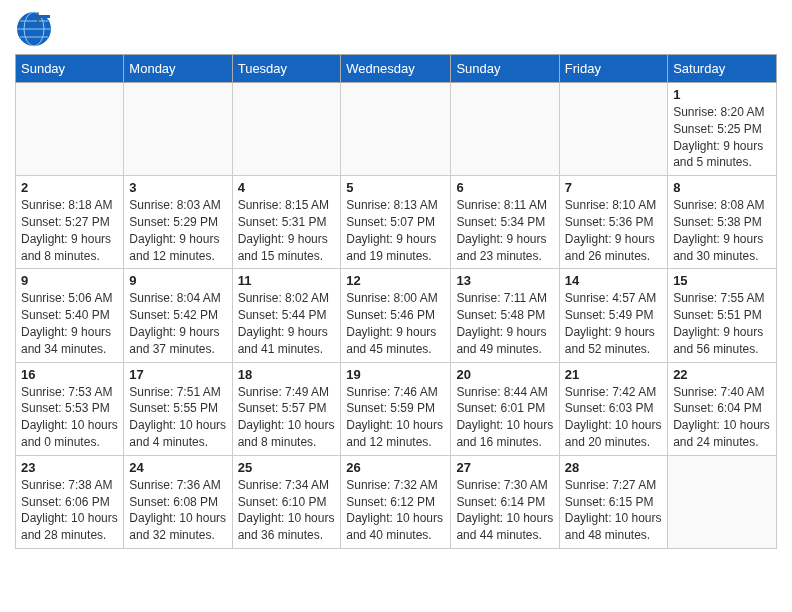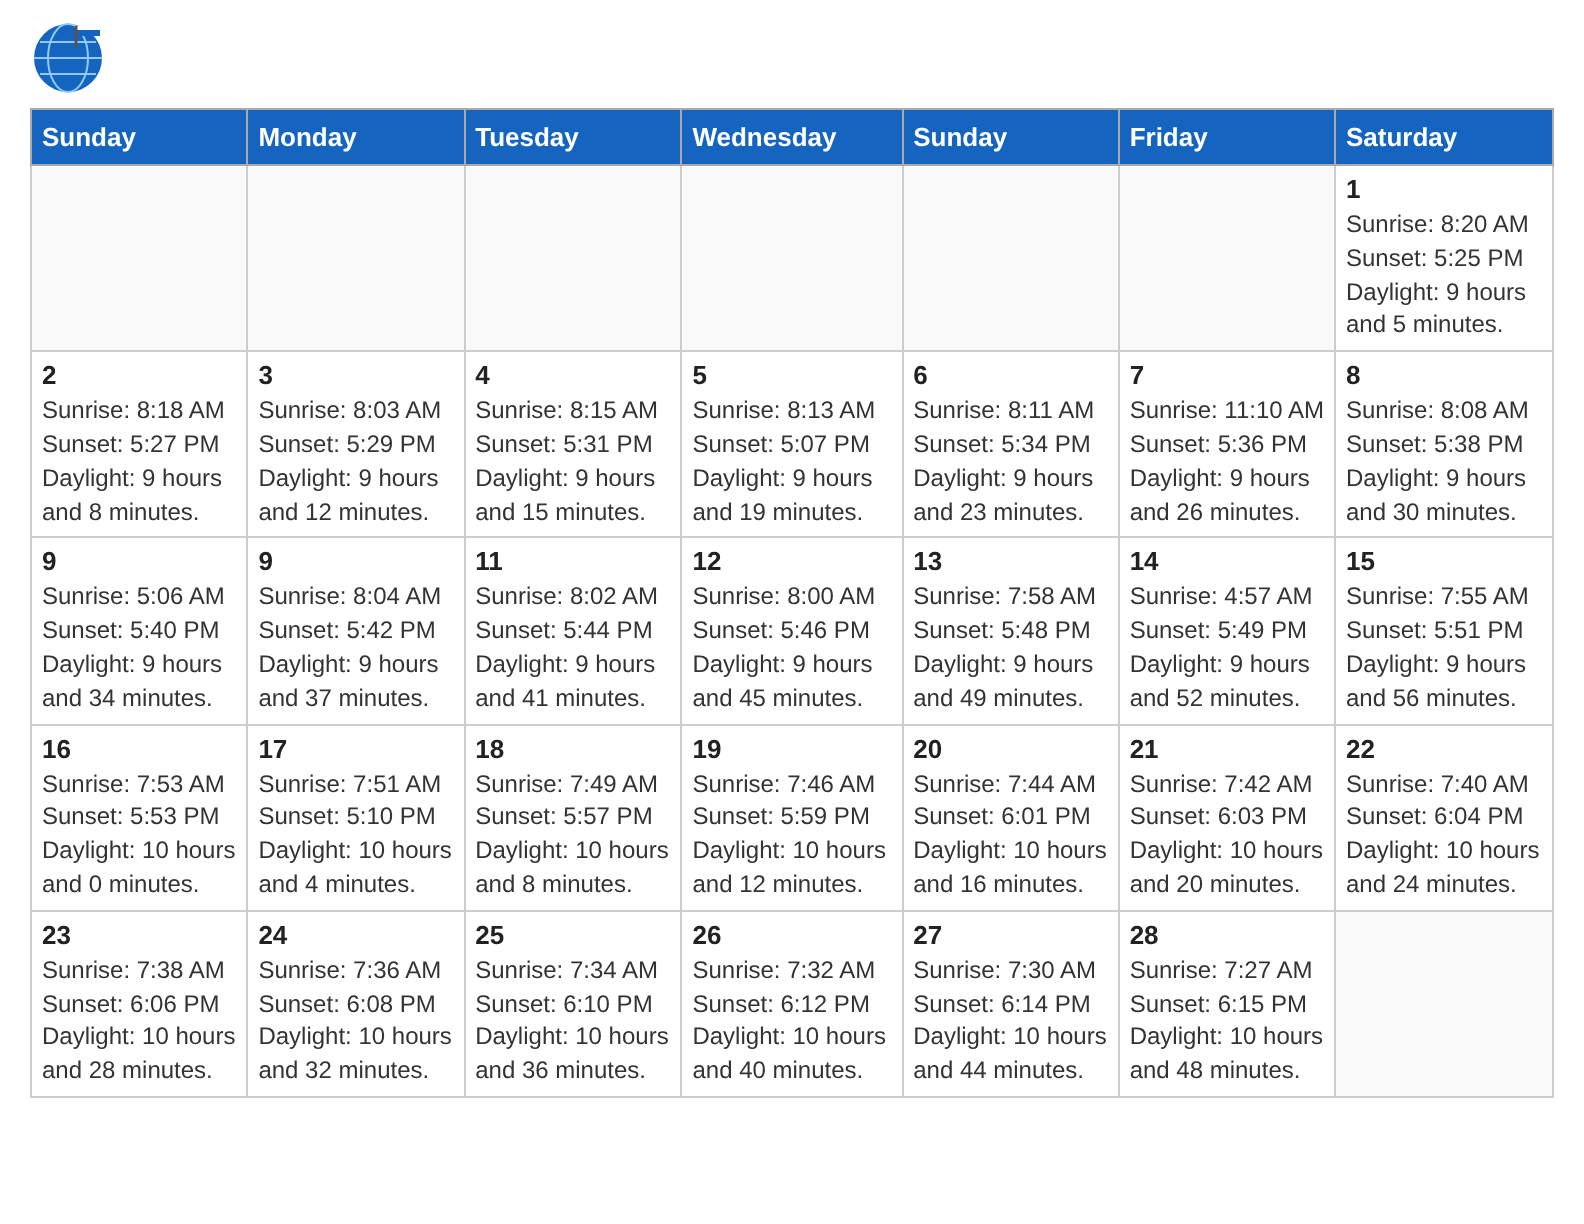--- a/index.html
+++ b/index.html
@@ -11,21 +11,21 @@
     
     .title-block { text-align: right; }
     .main-title { font-size: 32px; font-weight: bold; color: #1a1a1a; }
     .subtitle { font-size: 16px; color: #444; }
     
     .calendar { width: 100%; border-collapse: collapse; }
     .calendar th {
       background: #1565c0;
       color: #fff;
       font-size: 13px;
-      font-weight: bold;
+      font-weight: normal;
       padding: 6px 5px;
       text-align: left;
       border: 1px solid #aaa;
     }
     .calendar td {
       border: 1px solid #ccc;
       vertical-align: top;
       padding: 4px 5px;
       width: 113px;
       height: 85px;
@@ -124,21 +124,21 @@
 Daylight: 9 hours and 19 minutes.</div>
           </td>
           <td>
             <div class="day-number">6</div>
             <div class="day-info">Sunrise: 8:11 AM
 Sunset: 5:34 PM
 Daylight: 9 hours and 23 minutes.</div>
           </td>
           <td>
             <div class="day-number">7</div>
-            <div class="day-info">Sunrise: 11:10 AM
+            <div class="day-info">Sunrise: 8:10 AM
 Sunset: 5:36 PM
 Daylight: 9 hours and 26 minutes.</div>
           </td>
           <td>
             <div class="day-number">8</div>
             <div class="day-info">Sunrise: 8:08 AM
 Sunset: 5:38 PM
 Daylight: 9 hours and 30 minutes.</div>
           </td>
         </tr>
@@ -162,21 +162,21 @@
 Daylight: 9 hours and 41 minutes.</div>
           </td>
           <td>
             <div class="day-number">12</div>
             <div class="day-info">Sunrise: 8:00 AM
 Sunset: 5:46 PM
 Daylight: 9 hours and 45 minutes.</div>
           </td>
           <td>
             <div class="day-number">13</div>
-            <div class="day-info">Sunrise: 7:58 AM
+            <div class="day-info">Sunrise: 7:11 AM
 Sunset: 5:48 PM
 Daylight: 9 hours and 49 minutes.</div>
           </td>
           <td>
             <div class="day-number">14</div>
             <div class="day-info">Sunrise: 4:57 AM
 Sunset: 5:49 PM
 Daylight: 9 hours and 52 minutes.</div>
           </td>
           <td>
@@ -189,38 +189,38 @@
         <tr>
           <td>
             <div class="day-number">16</div>
             <div class="day-info">Sunrise: 7:53 AM
 Sunset: 5:53 PM
 Daylight: 10 hours and 0 minutes.</div>
           </td>
           <td>
             <div class="day-number">17</div>
             <div class="day-info">Sunrise: 7:51 AM
-Sunset: 5:10 PM
+Sunset: 5:55 PM
 Daylight: 10 hours and 4 minutes.</div>
           </td>
           <td>
             <div class="day-number">18</div>
             <div class="day-info">Sunrise: 7:49 AM
 Sunset: 5:57 PM
 Daylight: 10 hours and 8 minutes.</div>
           </td>
           <td>
             <div class="day-number">19</div>
             <div class="day-info">Sunrise: 7:46 AM
 Sunset: 5:59 PM
 Daylight: 10 hours and 12 minutes.</div>
           </td>
           <td>
             <div class="day-number">20</div>
-            <div class="day-info">Sunrise: 7:44 AM
+            <div class="day-info">Sunrise: 8:44 AM
 Sunset: 6:01 PM
 Daylight: 10 hours and 16 minutes.</div>
           </td>
           <td>
             <div class="day-number">21</div>
             <div class="day-info">Sunrise: 7:42 AM
 Sunset: 6:03 PM
 Daylight: 10 hours and 20 minutes.</div>
           </td>
           <td>

